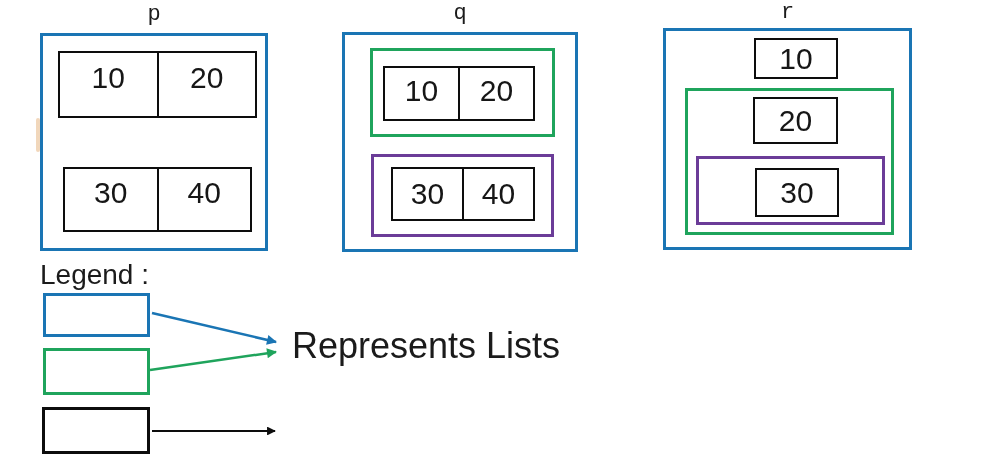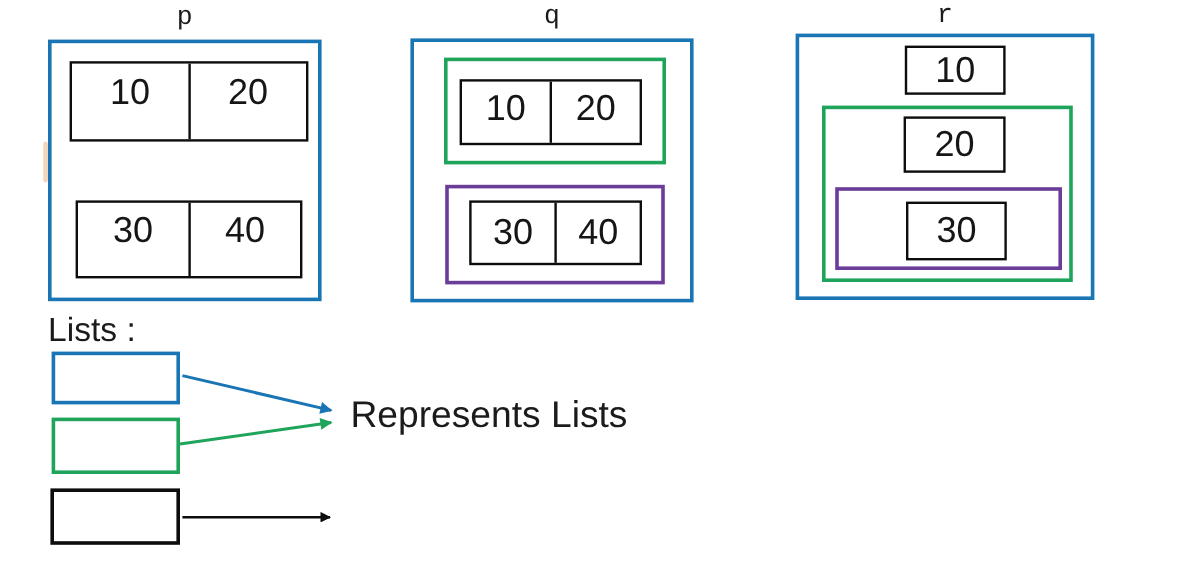--- a/index.html
+++ b/index.html
@@ -60,21 +60,21 @@
   
   #legend-title {
     position:absolute; left:40px; top:259px;
     font-size:28px; line-height:32px; color:#1b1b1b;
   }
   #legend-swatch-blue  { left:43px; top:293px; width:107px; height:44px; }
   #legend-swatch-green { left:43px; top:348px; width:107px; height:47px; }
   #legend-swatch-black { position:absolute; left:42px; top:407px; width:108px; height:47px;
                          border:3px solid var(--atomic-black); background:#fff; }
 
-  .legend-text { position:absolute; font-size:31px; line-height:32px; color:#1b1b1b; white-space:nowrap; }
+  .legend-text { position:absolute; font-size:36px; line-height:32px; color:#1b1b1b; white-space:nowrap; }
   #legend-lists-text  { left:292px; top:330px; }
   #legend-atomic-text { left:287px; top:416px; }
 
   #legend-arrows { position:absolute; left:0; top:0; width:1000px; height:472px; pointer-events:none; }
   .arrow-blue  { stroke:var(--list-blue);    stroke-width:2.5; fill:none; }
   .arrow-green { stroke:var(--list-green);   stroke-width:2.5; fill:none; }
   .arrow-black { stroke:var(--atomic-black); stroke-width:2.2; fill:none; }
   .mk-blue  { fill:var(--list-blue); }
   .mk-green { fill:var(--list-green); }
   .mk-black { fill:var(--atomic-black); }
@@ -123,21 +123,21 @@
   <div class="list-blue" id="panel-r">
     <div class="atom" id="r-atom1">10</div>
     <div class="list-green" id="r-green">
       <div class="atom" id="r-atom2">20</div>
       <div class="list-purple" id="r-purple">
         <div class="atom" id="r-atom3">30</div>
       </div>
     </div>
   </div>
 
-  <div id="legend-title">Lists :</div>
+  <div id="legend-title">Legend :</div>
   <div class="list-blue" id="legend-swatch-blue"></div>
   <div class="list-green" id="legend-swatch-green"></div>
   <div id="legend-swatch-black"></div>
 
   <svg id="legend-arrows" viewBox="0 0 1000 472" xmlns="http://www.w3.org/2000/svg">
     <defs>
       <marker id="mblue" viewBox="0 0 10 10" refX="9" refY="5" markerWidth="5.5" markerHeight="4" orient="auto">
         <path d="M0 0 L10 5 L0 10 z" class="mk-blue"></path>
       </marker>
       <marker id="mgreen" viewBox="0 0 10 10" refX="9" refY="5" markerWidth="5.5" markerHeight="4" orient="auto">

